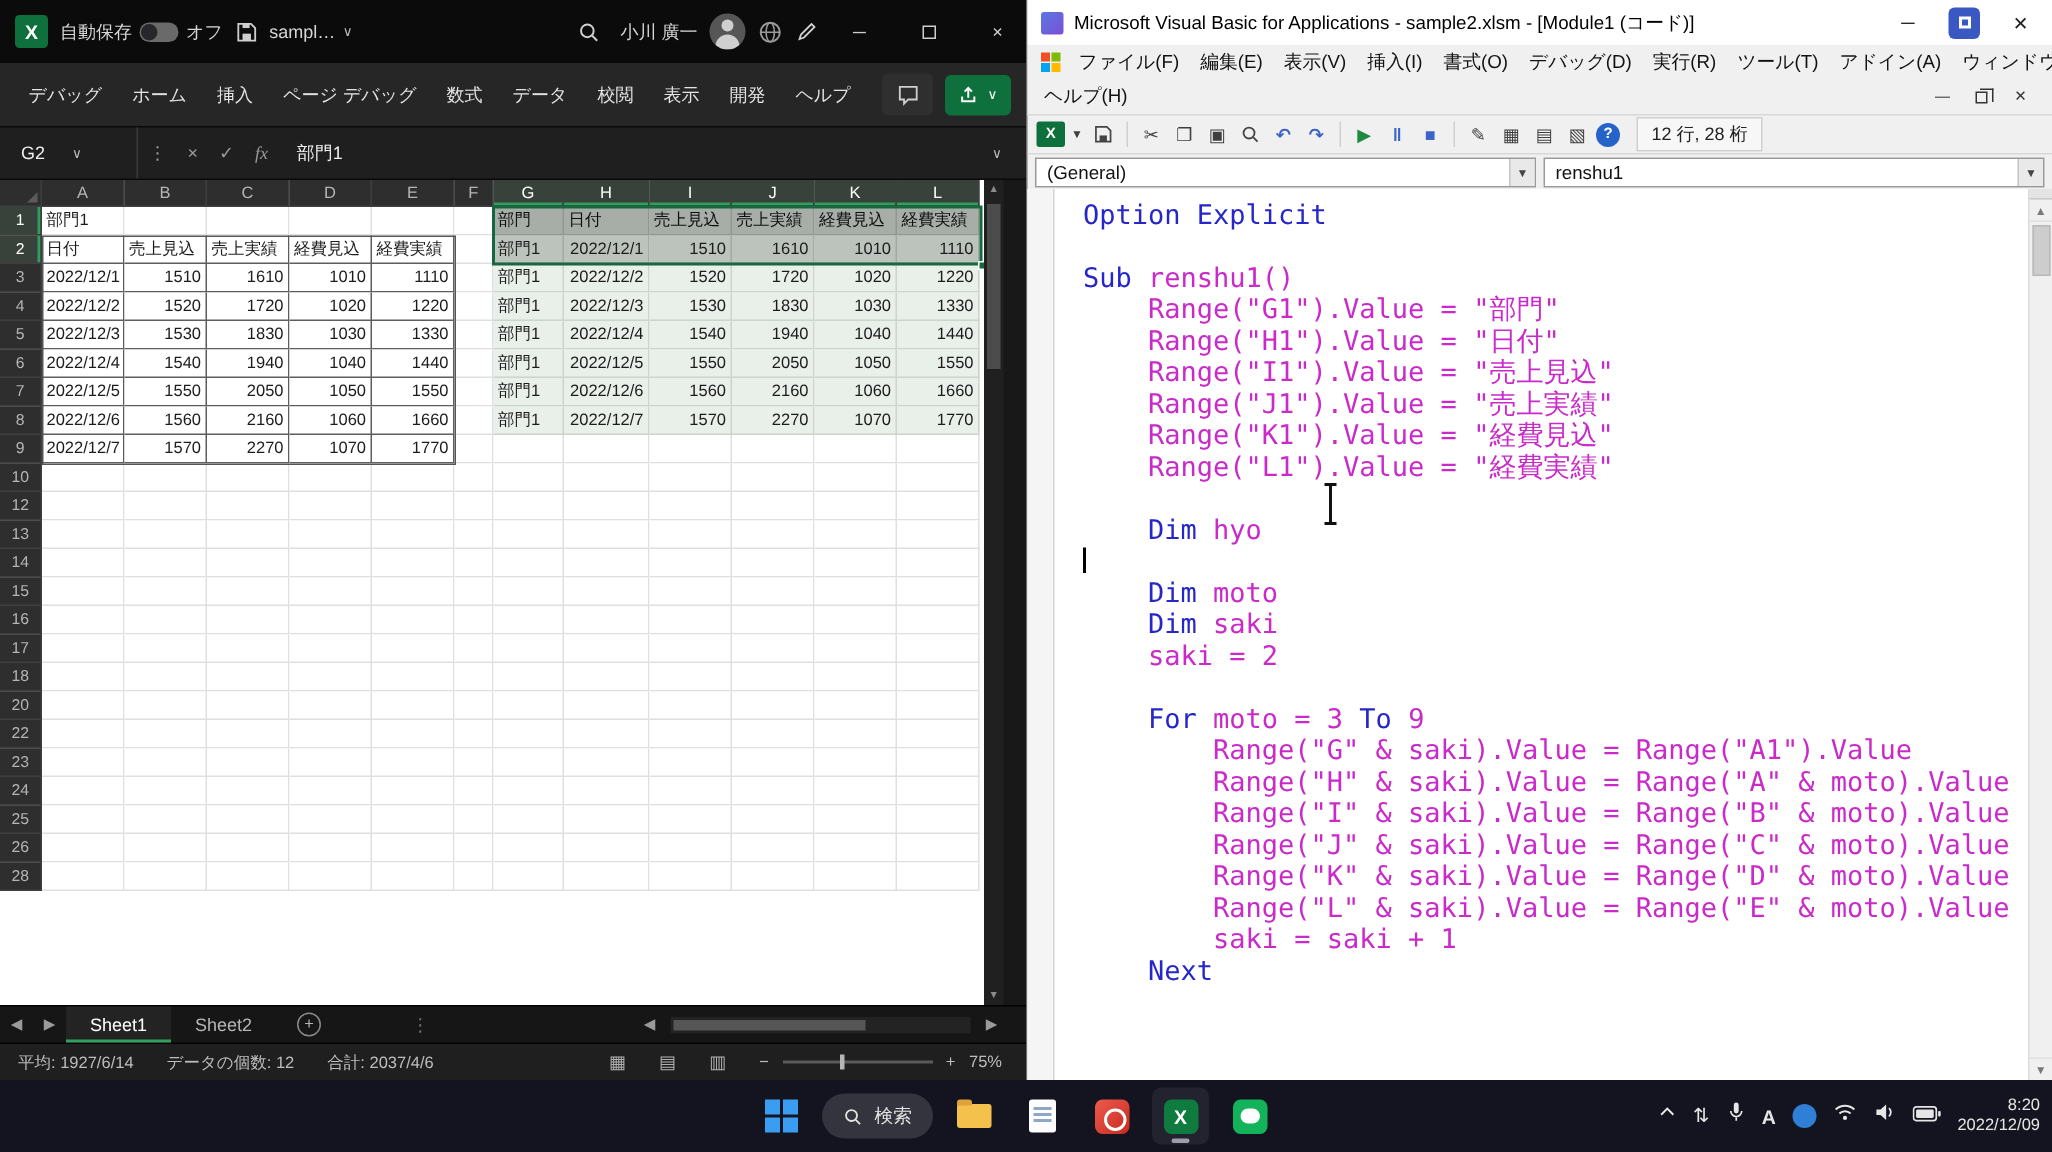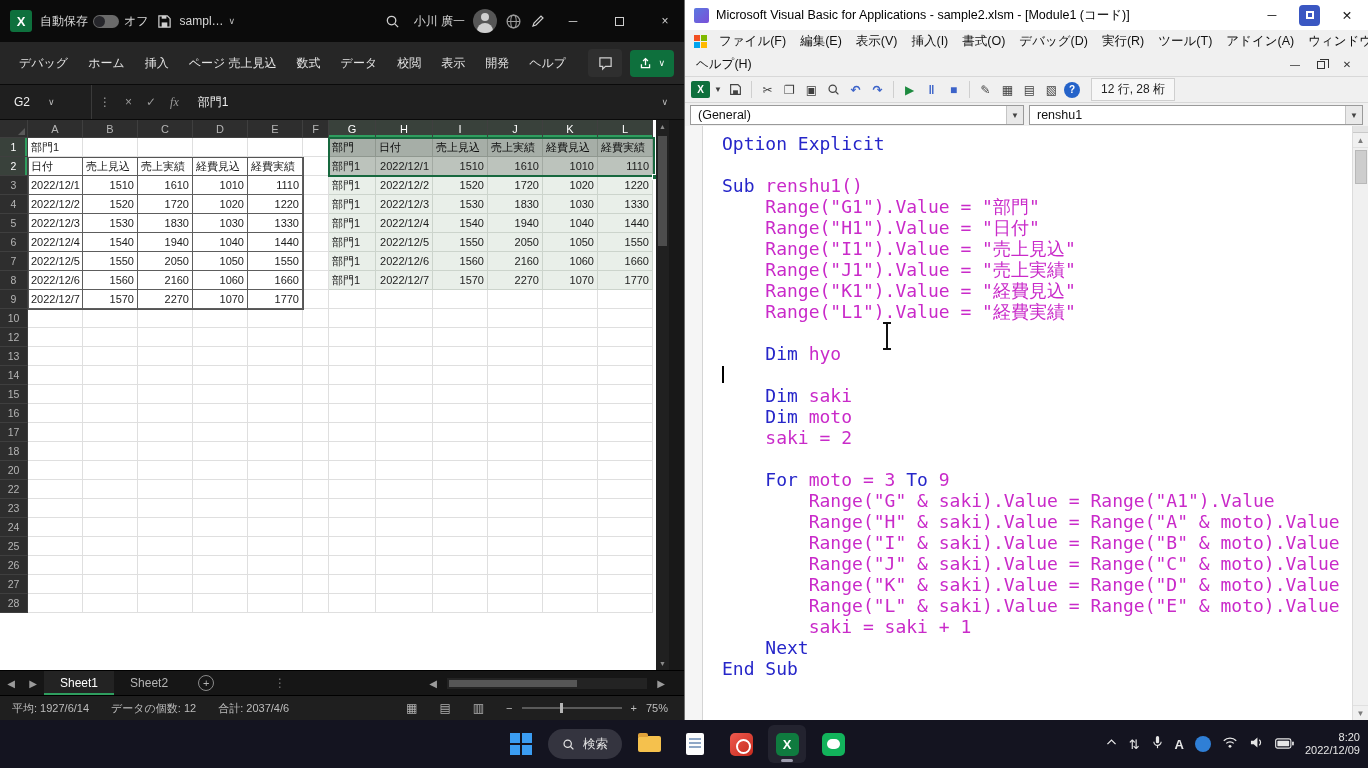--- a/index.html
+++ b/index.html
@@ -200,21 +200,21 @@
           <span class="maxbox"></span>
         </div>
       <div class="winbtn">×</div>
     </div>
 
     <div class="xl-ribbon">
       <div id="ribbon-tabs" class="rtabs">
           <div class="rtab">デバッグ</div>
           <div class="rtab">ホーム</div>
           <div class="rtab">挿入</div>
-          <div class="rtab">ページ 売上見込</div>
+          <div class="rtab">ページ デバッグ</div>
           <div class="rtab">数式</div>
           <div class="rtab">データ</div>
           <div class="rtab">校閲</div>
           <div class="rtab">表示</div>
           <div class="rtab">開発</div>
           <div class="rtab">ヘルプ</div>
         </div>
       <div class="sp"></div>
       <div class="comment-btn">
         <svg width="15" height="15" viewBox="0 0 16 16">
@@ -587,35 +587,20 @@
             <div class="xl-cell" style="width: 26px;"></div>
             <div class="xl-cell" style="width: 47px;"></div>
             <div class="xl-cell" style="width: 57px;"></div>
             <div class="xl-cell" style="width: 55px;"></div>
             <div class="xl-cell" style="width: 55px;"></div>
             <div class="xl-cell" style="width: 55px;"></div>
             <div class="xl-cell" style="width: 55px;"></div>
           </div>
           <div class="xl-row">
             <div class="xl-rh">26</div>
-            <div class="xl-cell" style="width: 55px;"></div>
-            <div class="xl-cell" style="width: 55px;"></div>
-            <div class="xl-cell" style="width: 55px;"></div>
-            <div class="xl-cell" style="width: 55px;"></div>
-            <div class="xl-cell" style="width: 55px;"></div>
-            <div class="xl-cell" style="width: 26px;"></div>
-            <div class="xl-cell" style="width: 47px;"></div>
-            <div class="xl-cell" style="width: 57px;"></div>
-            <div class="xl-cell" style="width: 55px;"></div>
-            <div class="xl-cell" style="width: 55px;"></div>
-            <div class="xl-cell" style="width: 55px;"></div>
-            <div class="xl-cell" style="width: 55px;"></div>
-          </div>
-          <div class="xl-row">
-            <div class="xl-rh">27</div>
             <div class="xl-cell" style="width: 55px;"></div>
             <div class="xl-cell" style="width: 55px;"></div>
             <div class="xl-cell" style="width: 55px;"></div>
             <div class="xl-cell" style="width: 55px;"></div>
             <div class="xl-cell" style="width: 55px;"></div>
             <div class="xl-cell" style="width: 26px;"></div>
             <div class="xl-cell" style="width: 47px;"></div>
             <div class="xl-cell" style="width: 57px;"></div>
             <div class="xl-cell" style="width: 55px;"></div>
             <div class="xl-cell" style="width: 55px;"></div>
@@ -789,34 +774,33 @@
           <div class="cl"><span class="k">Sub</span><span class="m"> renshu1()</span></div>
           <div class="cl"><span class="m">    Range("G1").Value = "部門"</span></div>
           <div class="cl"><span class="m">    Range("H1").Value = "日付"</span></div>
           <div class="cl"><span class="m">    Range("I1").Value = "売上見込"</span></div>
           <div class="cl"><span class="m">    Range("J1").Value = "売上実績"</span></div>
           <div class="cl"><span class="m">    Range("K1").Value = "経費見込"</span></div>
           <div class="cl"><span class="m">    Range("L1").Value = "経費実績"</span></div>
           <div class="cl"></div>
           <div class="cl"><span class="k">    Dim</span><span class="m"> hyo</span></div>
           <div class="cl"><span class="caret"></span></div>
+          <div class="cl"><span class="k">    Dim</span><span class="m"> moto</span></div>
           <div class="cl"><span class="k">    Dim</span><span class="m"> saki</span></div>
-          <div class="cl"><span class="k">    Dim</span><span class="m"> moto</span></div>
           <div class="cl"><span class="m">    saki = 2</span></div>
           <div class="cl"></div>
           <div class="cl"><span class="k">    For</span><span class="m"> moto = 3 </span><span class="k">To</span><span class="m"> 9</span></div>
           <div class="cl"><span class="m">        Range("G" &amp; saki).Value = Range("A1").Value</span></div>
           <div class="cl"><span class="m">        Range("H" &amp; saki).Value = Range("A" &amp; moto).Value</span></div>
           <div class="cl"><span class="m">        Range("I" &amp; saki).Value = Range("B" &amp; moto).Value</span></div>
           <div class="cl"><span class="m">        Range("J" &amp; saki).Value = Range("C" &amp; moto).Value</span></div>
           <div class="cl"><span class="m">        Range("K" &amp; saki).Value = Range("D" &amp; moto).Value</span></div>
           <div class="cl"><span class="m">        Range("L" &amp; saki).Value = Range("E" &amp; moto).Value</span></div>
           <div class="cl"><span class="m">        saki = saki + 1</span></div>
           <div class="cl"><span class="k">    Next</span></div>
-          <div class="cl"><span class="k">End Sub</span></div>
         </div>
       <div class="vb-scroll">
         <div class="split"></div>
         <div class="sarrow">▲</div>
         <div class="sthumb"></div>
         <div class="sarrow bot">▼</div>
       </div>
     </div>
   </section>
 

